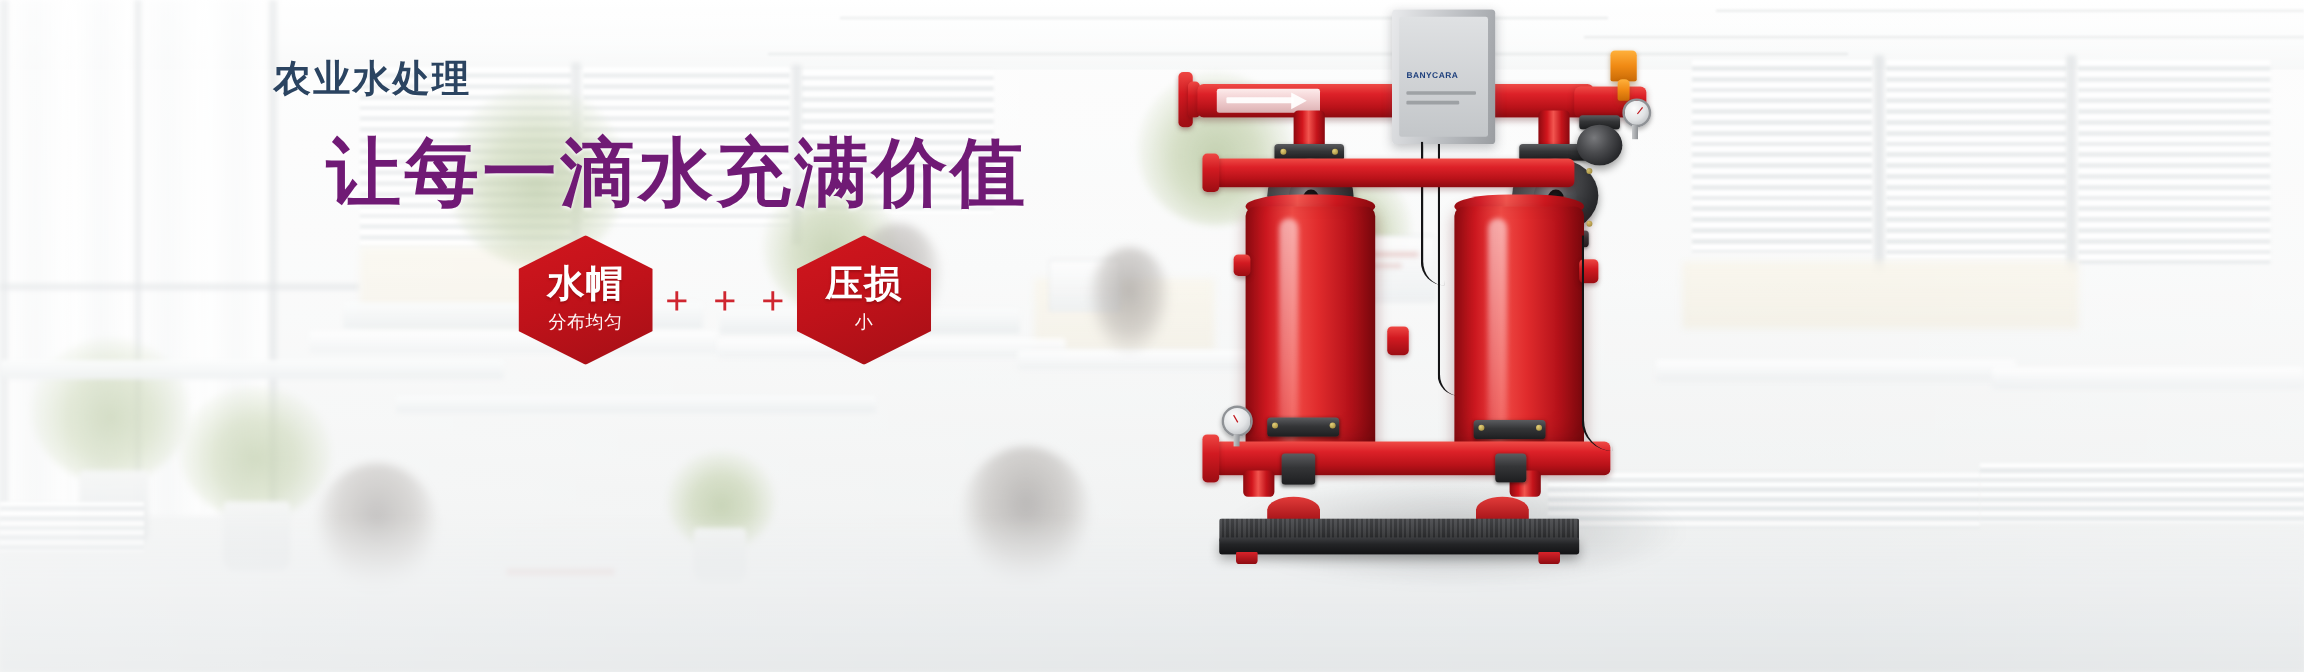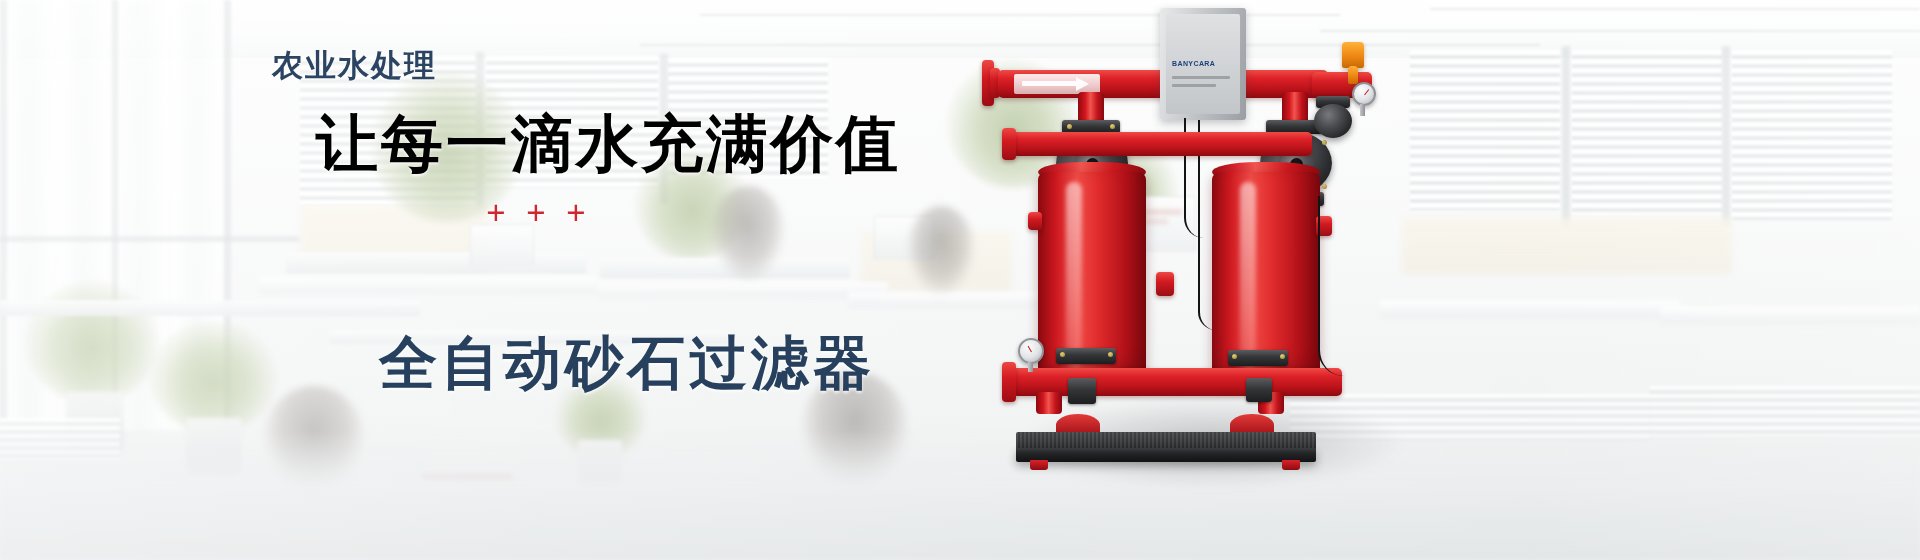--- a/index.html
+++ b/index.html
@@ -111,33 +111,33 @@
   }
   
   .bg-wash {
     position:absolute; inset:0;
     background:
       linear-gradient(90deg,rgba(255,255,255,.55) 0%,rgba(255,255,255,.42) 30%,
                       rgba(255,255,255,.34) 55%,rgba(255,255,255,.30) 80%,rgba(255,255,255,.40) 100%);
   }
 
   
-  .copy { position:absolute; left:0; top:0; width:1040px; height:399px;margin-left:44px; }
+  .copy { position:absolute; left:0; top:0; width:1040px; height:399px; }
 
   .eyebrow {
     position:absolute; left:228px; top:45px;
     font-size:31px; font-weight:700; letter-spacing:2px;
     color:#2b4461;
     font-family:"DejaVu Sans","Liberation Sans",sans-serif;
     text-shadow:0 1px 2px rgba(255,255,255,.85);
   }
   .headline {
     position:absolute; left:272px; top:102px;
     font-size:62px; font-weight:700; letter-spacing:3px;
-    color:#000000; white-space:nowrap;
+    color:#701a75; white-space:nowrap;
     font-family:"DejaVu Sans","Liberation Sans",sans-serif;
     text-shadow:0 2px 3px rgba(255,255,255,.8);
   }
   .subheadline {
     position:absolute; left:335px; top:325px;
     font-size:58px; font-weight:700; letter-spacing:4px;
     color:#27405e; white-space:nowrap;
     font-family:"DejaVu Sans","Liberation Sans",sans-serif;
     text-shadow:0 2px 3px rgba(255,255,255,.8);
   }
@@ -509,25 +509,32 @@
     <div class="base" style="left:56px;top:448px;width:300px;height:14px;"></div>
     <div class="foot" style="left:70px;top:460px;width:18px;height:10px;"></div>
     <div class="foot" style="left:322px;top:460px;width:18px;height:10px;"></div>
 
     <div class="cable-s" style="left:358px;top:196px;width:26px;height:180px;"></div>
   </div>
 
   <div class="copy">
     <div class="eyebrow">农业水处理</div>
     <div class="headline">让每一滴水充满价值</div>
-    <div class="subheadline">全自动砂石过滤器</div>
 
     <div class="badges">
+      <div class="badge">
+        <div class="badge-title">水帽</div>
+        <div class="badge-sub">分布均匀</div>
+      </div>
       <div class="plus">+</div>
 
       <div class="plus">+</div>
 
       <div class="plus">+</div>
 
+      <div class="badge">
+        <div class="badge-title">压损</div>
+        <div class="badge-sub">小</div>
+      </div>
     </div>
   </div>
 
 </div>
 
 </body></html>

